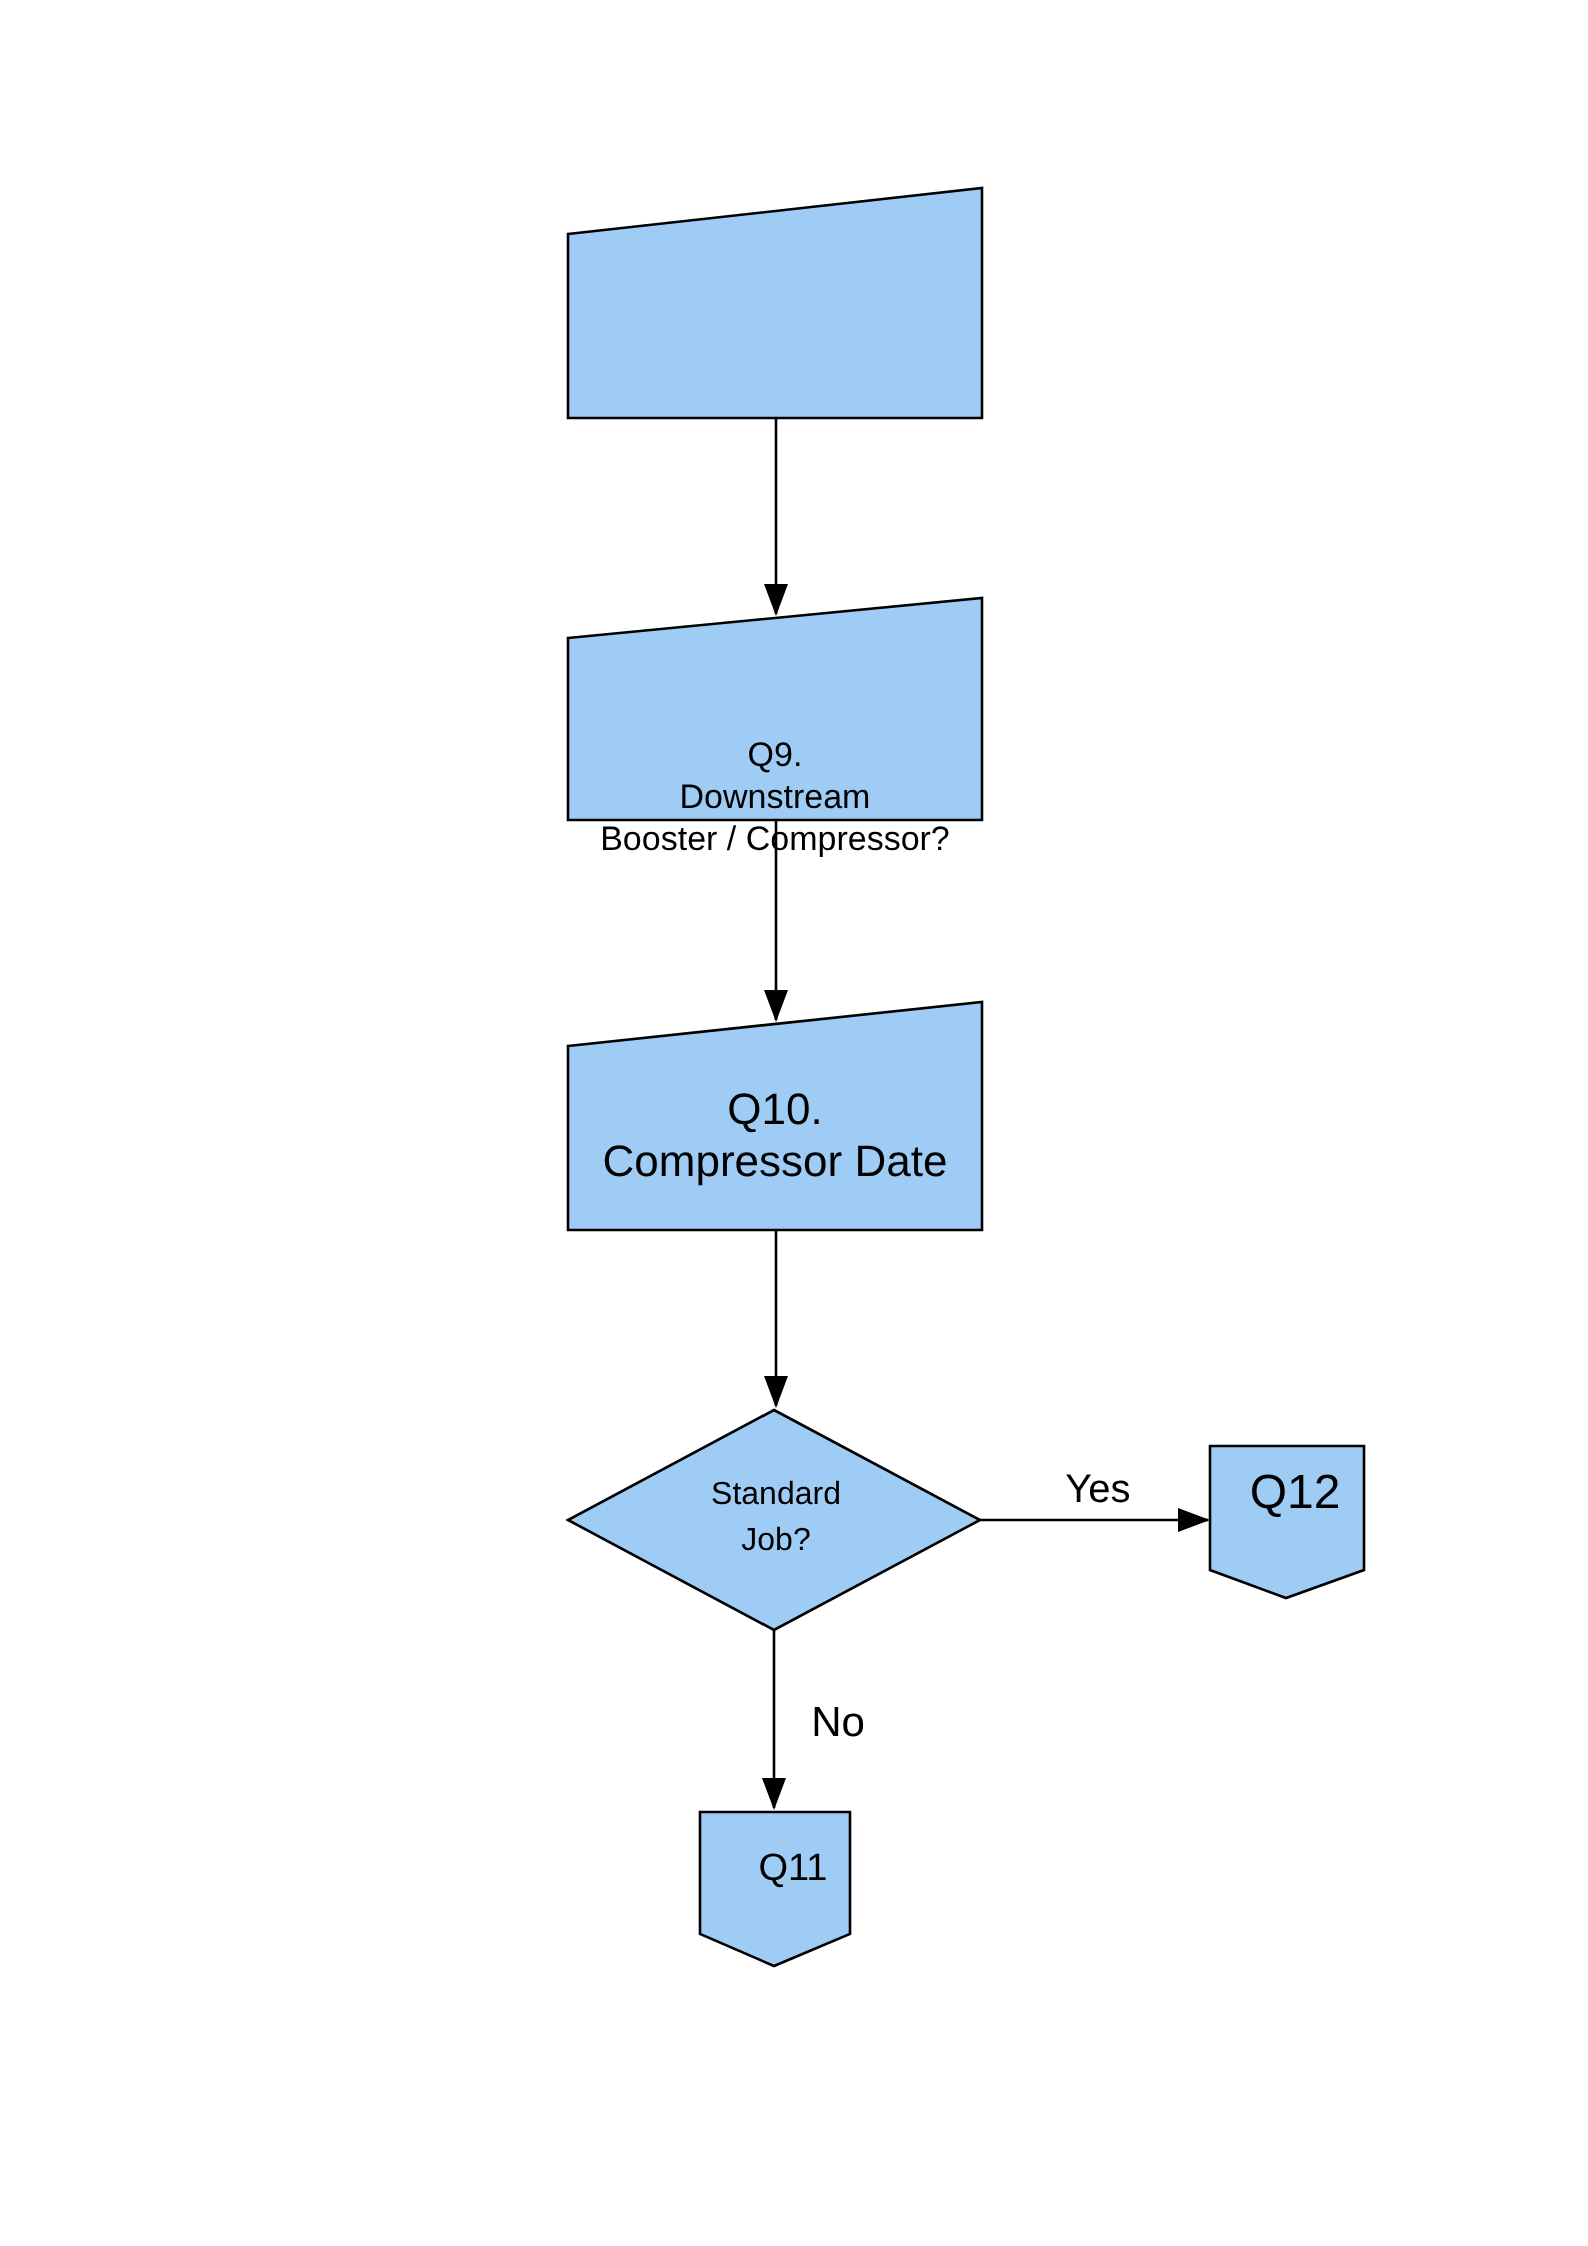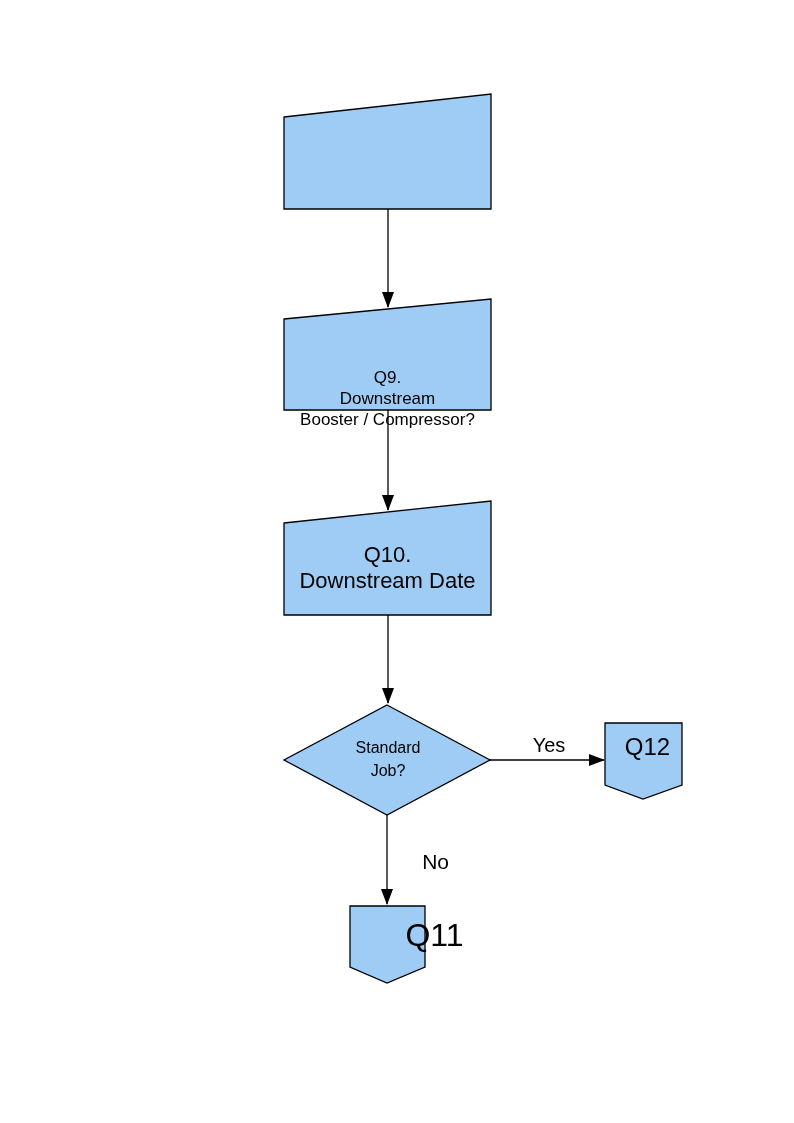--- a/index.html
+++ b/index.html
@@ -39,24 +39,24 @@
   
   #lbl-q8   { left: 284px; top: 136px; width: 207px; font-size: 22px; line-height: 26px; }
   
   #lbl-q9   { left: 284px; top: 334px; width: 207px; font-size: 17px; line-height: 21px; margin-top: 33px; }
   
   #lbl-q10  { left: 284px; top: 542px; width: 207px; font-size: 22px; line-height: 26px; }
   
   #lbl-decision { left: 288px; top: 736px; width: 200px; font-size: 16px; line-height: 23px; }
   
   #lbl-yes  { left: 499px; top: 732px; width: 100px; font-size: 20px; line-height: 26px; }
-  #lbl-no   { left: 389px; top: 849px; width: 60px;  font-size: 21px; line-height: 26px; text-align: right; }
+  #lbl-no   { left: 389px; top: 849px; width: 60px;  font-size: 21px; line-height: 26px; text-align: center; }
   
   #lbl-q12  { left: 605px; top: 732px; width: 85px; font-size: 24px; line-height: 30px; }
-  #lbl-q11  { left: 349px; top: 920px; width: 95px; font-size: 32px; line-height: 30px; margin-left: 38px; }
+  #lbl-q11  { left: 349px; top: 920px; width: 95px; font-size: 19px; line-height: 30px; }
 </style>
 </head>
 <body>
 
 <div class="canvas">
 
   <svg class="layer" width="794" height="1123" viewBox="0 0 794 1123">
     <defs>
       <marker id="arrowhead" viewBox="0 0 16 12" refX="15" refY="6" markerWidth="16" markerHeight="12" orient="auto" markerUnits="userSpaceOnUse">
         <path d="M0,0 L16,6 L0,12 Z" fill="#000000"></path>
@@ -81,21 +81,21 @@
 
     <polygon class="node-shape" points="350,906 425,906 425,967 387,983 350,967" fill="#9FCCF5"></polygon>
   </svg>
 
 
   <div class="label" id="lbl-q9">Q9.
 Downstream
 Booster / Compressor?</div>
 
   <div class="label" id="lbl-q10">Q10.
-Downstream Date</div>
+Compressor Date</div>
 
   <div class="label" id="lbl-decision">Standard
 Job?</div>
 
   <div class="label" id="lbl-q12">Q12</div>
 
   <div class="label" id="lbl-q11">Q11</div>
 
   <div class="label" id="lbl-yes">Yes</div>
 

